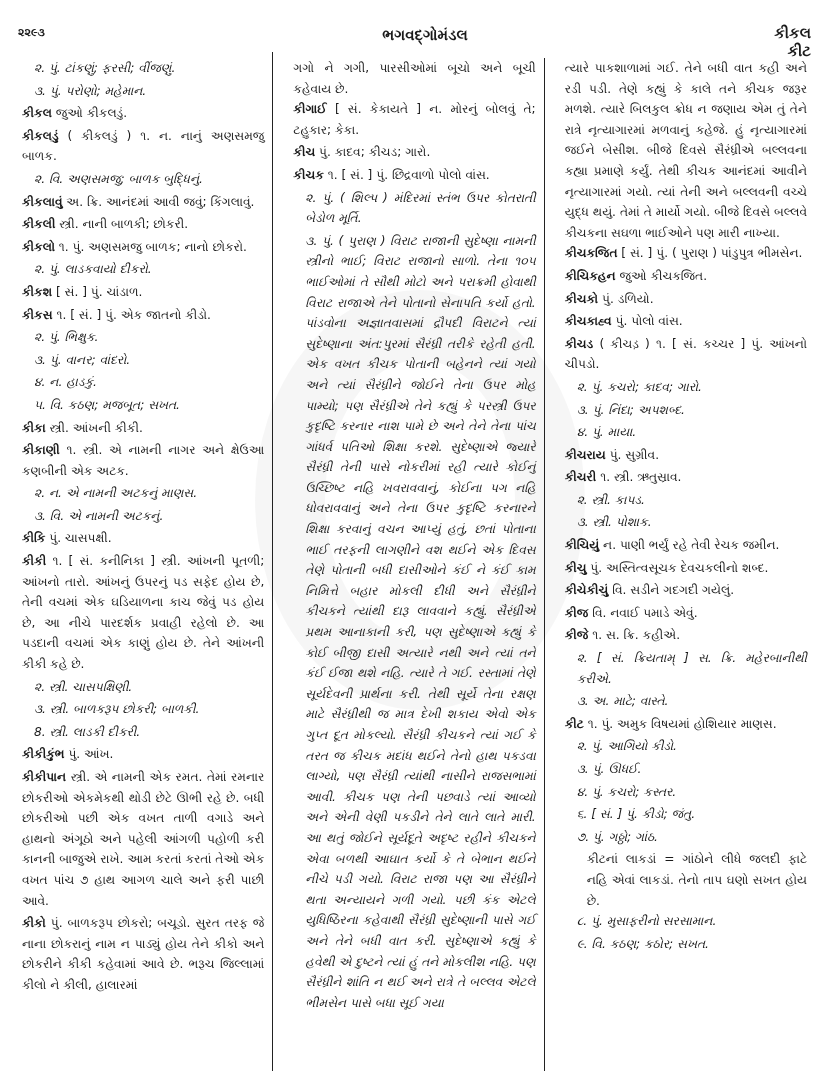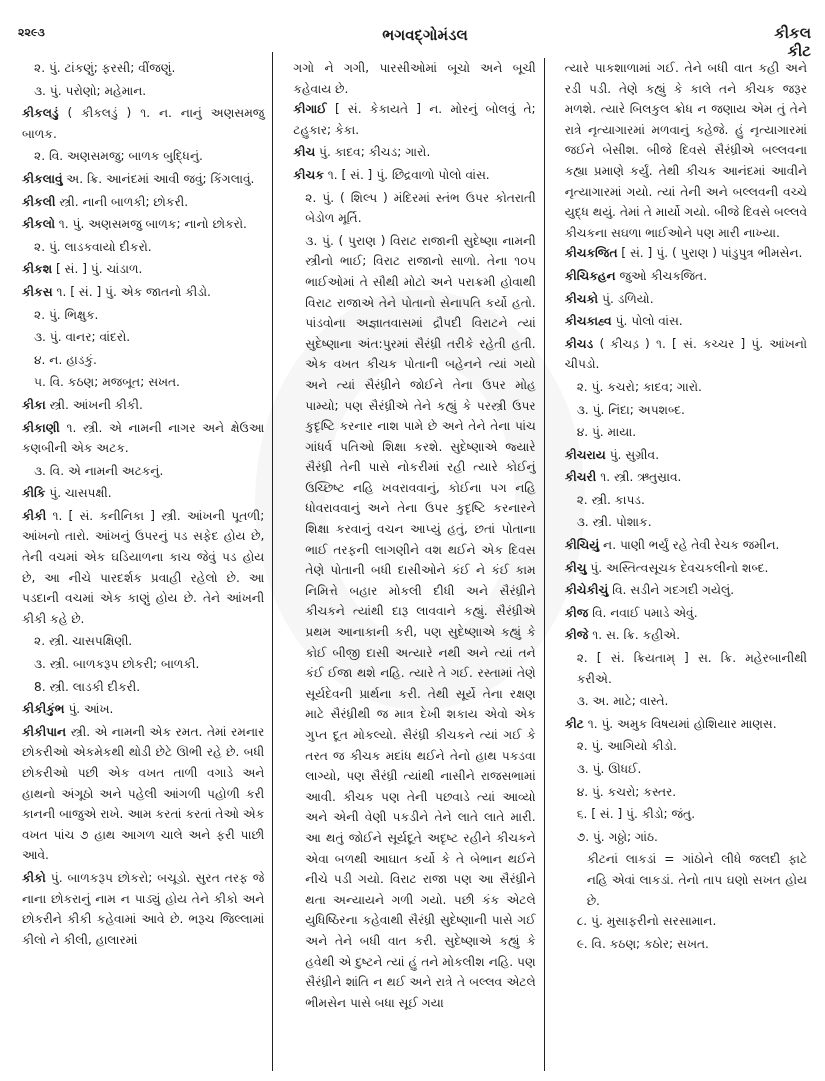--- a/index.html
+++ b/index.html
@@ -27,21 +27,21 @@
     display:flex;
   }
   .col {
     flex:1; padding:0 8px; font-size:12.2px; line-height:20.6px;
     box-sizing:border-box; overflow:hidden;
   }
   .col + .col { border-left:1.3px solid #222;padding-left:20px; }
   .col.mid { margin-top:-6px; padding-top:6px; }
   .entry { margin:0 0 2px 0; text-align:justify; }
   .entry .hw { font-weight:bold; }
-  .sense { padding-left:12px; text-align:justify; margin-bottom:2px; }
+  .sense { padding-left:12px; text-align:justify; margin-bottom:2px;font-style:italic; }
   .cont { text-align:justify; }
   .note { padding-left:22px; text-align:justify; }
 </style>
 </head>
 <body>
 
 <div class="watermark"></div>
 
 <div class="header">
   <span class="page-num">૨૨૯૩</span>
@@ -49,34 +49,36 @@
   <div class="guide">
     <div>કીકલ</div>
     <div>કીટ</div>
   </div>
 </div>
 
 <div class="columns">
   <div class="col">
       <div class="sense">૨. પું. ટાંકણું; ફરસી; વીંજણું.</div>
       <div class="sense">૩. પું. પરોણો; મહેમાન.</div>
+      <div class="entry"><span class="hw">કીકલ</span><span> જુઓ કીકલડું.</span></div>
       <div class="entry"><span class="hw">કીકલડું</span><span> ( કીકલડું ) ૧. ન. નાનું અણસમજુ બાળક.</span></div>
       <div class="sense">૨. વિ. અણસમજુ; બાળક બુદ્ધિનું.</div>
       <div class="entry"><span class="hw">કીકલાવું</span><span> અ. ક્રિ. આનંદમાં આવી જવું; કિંગલાવું.</span></div>
       <div class="entry"><span class="hw">કીકલી</span><span> સ્ત્રી. નાની બાળકી; છોકરી.</span></div>
       <div class="entry"><span class="hw">કીકલો</span><span> ૧. પું. અણસમજુ બાળક; નાનો છોકરો.</span></div>
       <div class="sense">૨. પું. લાડકવાયો દીકરો.</div>
       <div class="entry"><span class="hw">કીકશ</span><span> [ સં. ] પું. ચાંડાળ.</span></div>
       <div class="entry"><span class="hw">કીકસ</span><span> ૧. [ સં. ] પું. એક જાતનો કીડો.</span></div>
       <div class="sense">૨. પું. ભિક્ષુક.</div>
       <div class="sense">૩. પું. વાનર; વાંદરો.</div>
       <div class="sense">૪. ન. હાડકું.</div>
       <div class="sense">૫. વિ. કઠણ; મજબૂત; સખત.</div>
       <div class="entry"><span class="hw">કીકા</span><span> સ્ત્રી. આંખની કીકી.</span></div>
       <div class="entry"><span class="hw">કીકાણી</span><span> ૧. સ્ત્રી. એ નામની નાગર અને ક્ષેઉઆ કણબીની એક અટક.</span></div>
+      <div class="sense">૨. ન. એ નામની અટકનું માણસ.</div>
       <div class="sense">૩. વિ. એ નામની અટકનું.</div>
       <div class="entry"><span class="hw">કીકિ</span><span> પું. ચાસપક્ષી.</span></div>
       <div class="entry"><span class="hw">કીકી</span><span> ૧. [ સં. કનીનિકા ] સ્ત્રી. આંખની પૂતળી; આંખનો તારો. આંખનું ઉપરનું પડ સફેદ હોય છે, તેની વચમાં એક ઘડિયાળના કાચ જેવું પડ હોય છે, આ નીચે પારદર્શક પ્રવાહી રહેલો છે. આ પડદાની વચમાં એક કાણું હોય છે. તેને આંખની કીકી કહે છે.</span></div>
       <div class="sense">૨. સ્ત્રી. ચાસપક્ષિણી.</div>
       <div class="sense">૩. સ્ત્રી. બાળકરૂપ છોકરી; બાળકી.</div>
       <div class="sense">8. સ્ત્રી. લાડકી દીકરી.</div>
       <div class="entry"><span class="hw">કીકીકુંભ</span><span> પું. આંખ.</span></div>
       <div class="entry"><span class="hw">કીકીપાન</span><span> સ્ત્રી. એ નામની એક રમત. તેમાં રમનાર છોકરીઓ એકમેકથી થોડી છેટે ઊભી રહે છે. બધી છોકરીઓ પછી એક વખત તાળી વગાડે અને હાથનો અંગૂઠો અને પહેલી આંગળી પહોળી કરી કાનની બાજુએ રાખે. આમ કરતાં કરતાં તેઓ એક વખત પાંચ ૭ હાથ આગળ ચાલે અને ફરી પાછી આવે.</span></div>
       <div class="entry"><span class="hw">કીકો</span><span> પું. બાળકરૂપ છોકરો; બચૂડો. સુરત તરફ જે નાના છોકરાનું નામ ન પાડ્યું હોય તેને કીકો અને છોકરીને કીકી કહેવામાં આવે છે. ભરૂચ જિલ્લામાં કીલો ને કીલી, હાલારમાં</span></div>
     </div>

